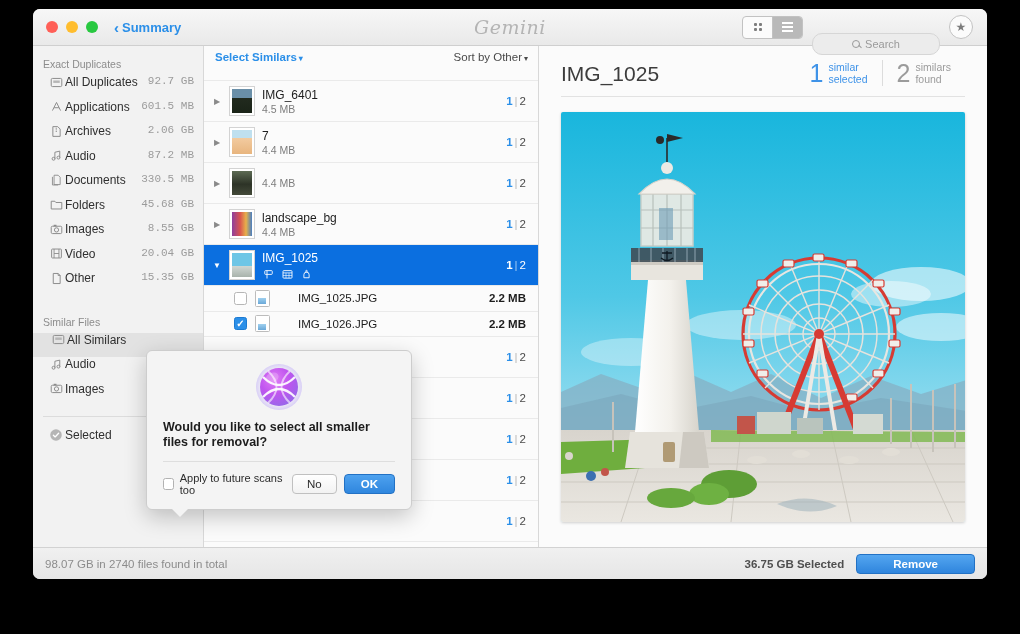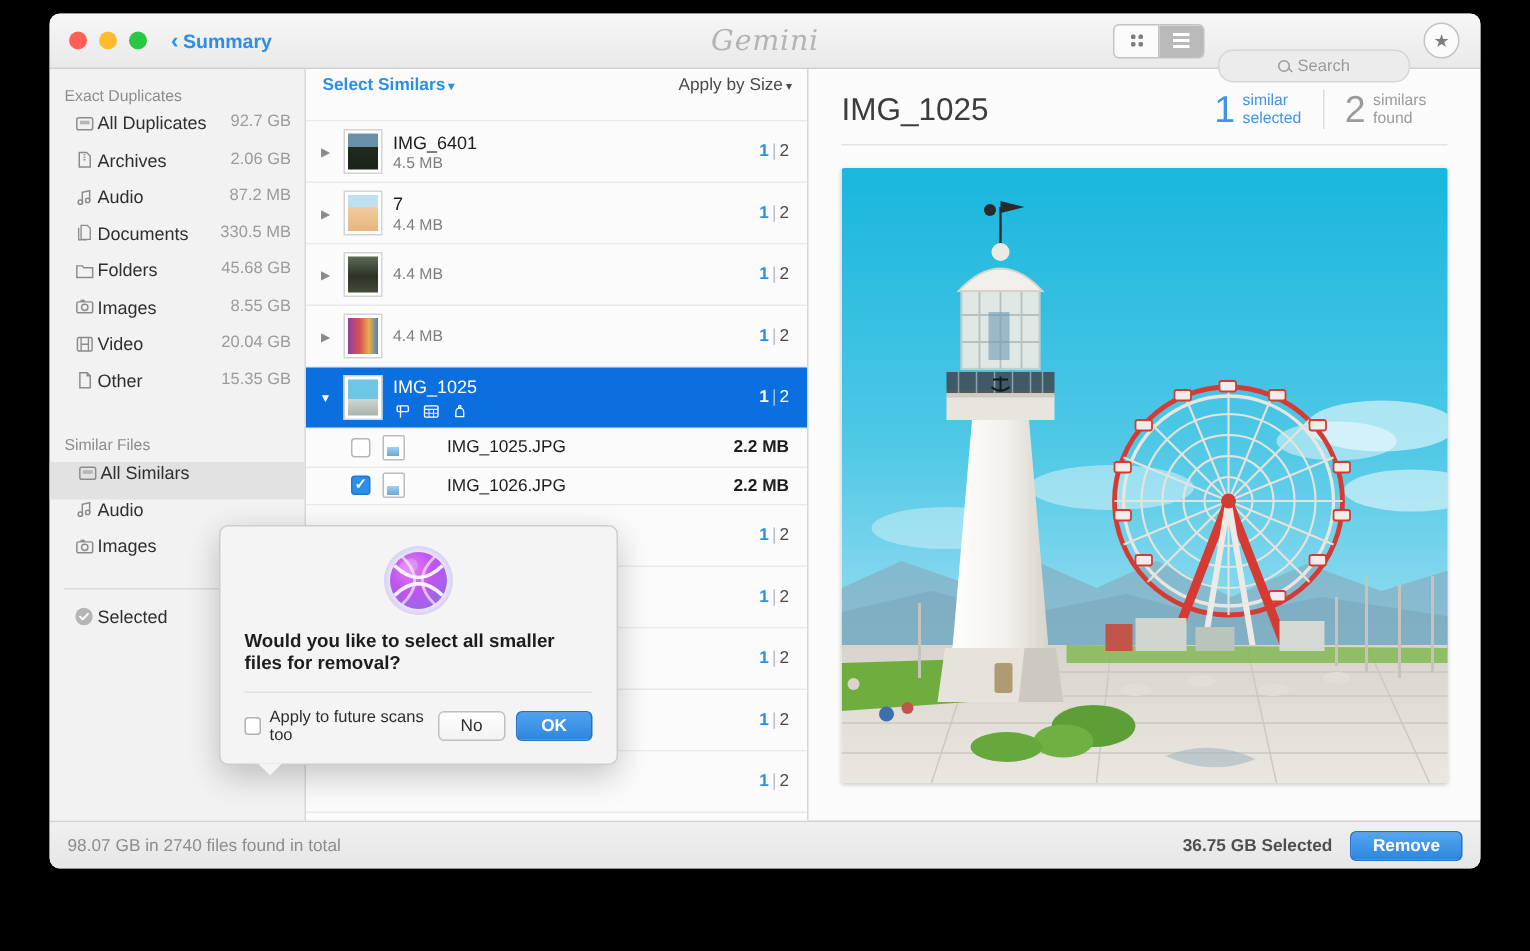--- a/index.html
+++ b/index.html
@@ -139,21 +139,21 @@
     font-size: 12px; color: #2f2f2f;
     gap: 2px;
   }
   .side-item.sel { background: #e2e2e2; padding-left: 18px; }
   .side-item .ico {
     width: 14px; height: 14px; flex: 0 0 14px;
     display: flex; align-items: center; justify-content: center;
     color: #8b8b8b;
   }
   .side-item .lbl { flex: 1; white-space: nowrap; }
-  .side-item .sz { font-size: 11px; color: #9b9b9b; }
+  .side-item .sz { font-size: 11px; color: #9b9b9b; font-family: Liberation Mono, monospace; }
   .side-sep { height: 1px; background: #dcdcdc; margin: 10px 10px 0 10px; }
 
   
   .listcol {
     width: 334px; flex: 0 0 334px;
     background: #fbfbfb;
     border-right: 1px solid #d8d8d8;
     display: flex; flex-direction: column;
     min-width: 0; position: relative;
   }
@@ -267,21 +267,21 @@
     padding: 0 12px; gap: 10px;
   }
   .status-left { font-size: 11.5px; color: #8c8c8c; }
   .status-right { margin-left: auto; display: flex; align-items: center; gap: 12px; }
   .sel-size { font-size: 11.5px; color: #4f4f4f; font-weight: 600; }
   .remove-btn {
     background: linear-gradient(#54a6f0, #2f85dd);
     border: 1px solid #2271c4;
     color: #fff; font-size: 11.5px; font-weight: 600;
     border-radius: 4px;
-    padding: 3px 14px;
+    padding: 3px 36px;
   }
 
   
   .dialog {
     position: absolute;
     left: 113px; top: 341px;
     width: 266px;
     background: #f4f4f4;
     border: 1px solid #cdcdcd;
     border-radius: 6px;
@@ -375,20 +375,30 @@
           <span class="ico">
             <svg width="13" height="13" viewBox="0 0 16 16">
                 <rect x="1.5" y="3" width="13" height="10" rx="1.5" fill="none" stroke="#8b8b8b" stroke-width="1.2"></rect>
                 <rect x="4" y="5.5" width="8" height="3" fill="#b6b6b6"></rect>
               </svg>
           </span>
           <span class="lbl">All Duplicates</span>
           <span class="sz">92.7 GB</span>
         </div>
 
+        <div class="side-item">
+          <span class="ico">
+            <svg width="13" height="13" viewBox="0 0 16 16">
+                <path d="M3 13 L8 3 L13 13" fill="none" stroke="#8b8b8b" stroke-width="1.2"></path>
+                <line x1="5" y1="9.5" x2="11" y2="9.5" stroke="#8b8b8b" stroke-width="1.2"></line>
+              </svg>
+          </span>
+          <span class="lbl">Applications</span>
+          <span class="sz">601.5 MB</span>
+        </div>
 
         <div class="side-item">
           <span class="ico">
             <svg width="13" height="13" viewBox="0 0 16 16">
                 <path d="M3.5 2 h6 l3 3 v9 h-9 z" fill="none" stroke="#8b8b8b" stroke-width="1.2"></path>
                 <path d="M7 4 h1.5 M7 6 h1.5 M7 8 h1.5" stroke="#8b8b8b" stroke-width="1.1"></path>
               </svg>
           </span>
           <span class="lbl">Archives</span>
           <span class="sz">2.06 GB</span>
@@ -512,21 +522,21 @@
           <span class="lbl">Selected</span>
         </div>
       </div>
 
       <div class="listcol">
         <div class="list-toolbar">
           <div class="ltb-left">
             <span>Select Similars</span><span class="caret">▾</span>
           </div>
           <div class="ltb-right">
-            <span>Apply by Size</span><span class="caret">▾</span>
+            <span>Sort by Other</span><span class="caret">▾</span>
           </div>
         </div>
 
         <div class="rows">
 
           <div class="row partial"></div>
 
           <div class="row">
             <span class="tri">▶</span>
             <span class="thumb">
@@ -561,20 +571,21 @@
             </span>
             <span class="count"><b>1</b><span class="bar">|</span><span>2</span></span>
           </div>
 
           <div class="row">
             <span class="tri">▶</span>
             <span class="thumb">
               <span class="inner" style="background:linear-gradient(90deg,#8e3f9e,#d9534f 40%,#e8b04a 70%,#4a7fc1);"></span>
             </span>
             <span class="meta">
+              <span class="fname">landscape_bg</span>
               <span class="fsize">4.4 MB</span>
             </span>
             <span class="count"><b>1</b><span class="bar">|</span><span>2</span></span>
           </div>
 
           <div class="row selected">
             <span class="tri">▼</span>
             <span class="thumb">
               <span class="inner" style="background:linear-gradient(#6ec6e6 55%, #cfd6d2 55%, #a9b3ac 100%);"></span>
             </span>

